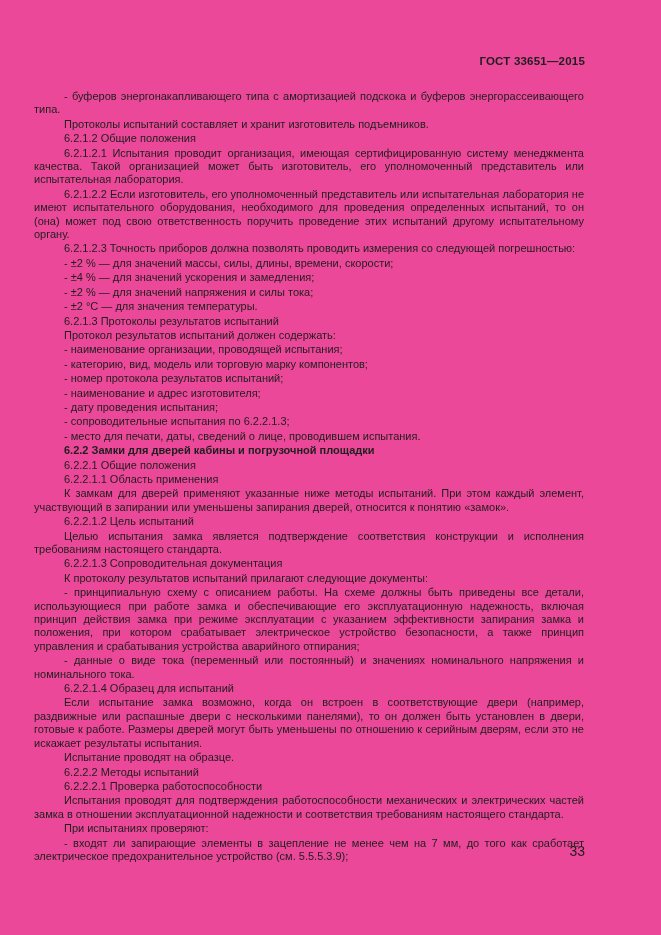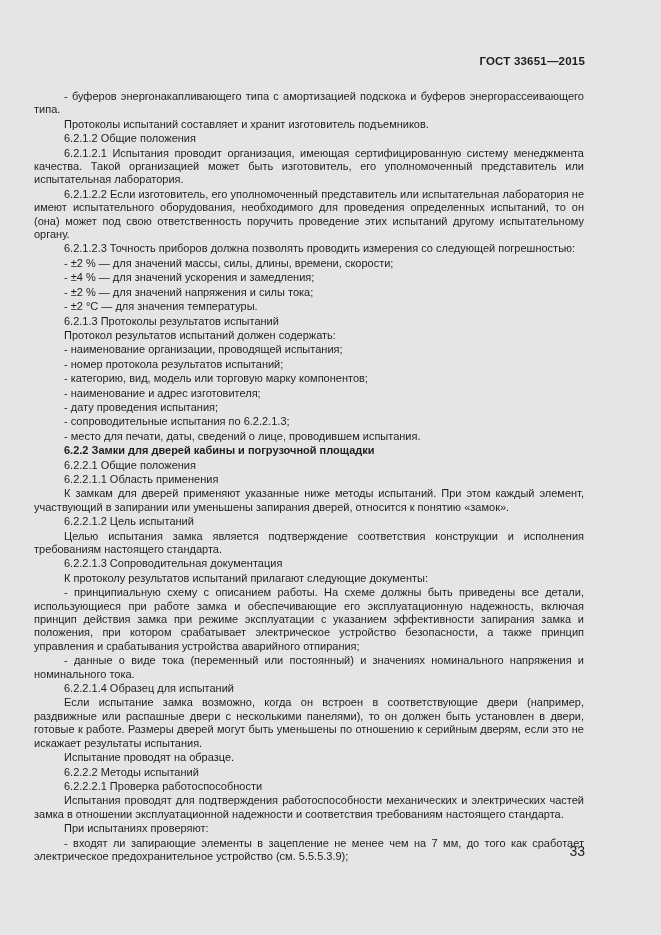--- a/index.html
+++ b/index.html
@@ -4,21 +4,21 @@
 <style>
   html, body {
     margin: 0;
     padding: 0;
     background: #ffffff;
   }
   .page {
     position: relative;
     width: 661px;
     height: 935px;
-    background: #e5e5e5;
+    background: #ec4899;
     font-family: "Liberation Sans", sans-serif;
     color: #1e1e1e;
     overflow: hidden;
   }
   .doc-header {
     position: absolute;
     top: 55px;
     left: 33px;
     width: 552px;
     text-align: right;
@@ -64,22 +64,22 @@
       <p class="para">6.2.1.2.1 Испытания проводит организация, имеющая сертифицированную систему менеджмента качества. Такой организацией может быть изготовитель, его уполномоченный представитель или испытательная лаборатория.</p>
       <p class="para">6.2.1.2.2 Если изготовитель, его уполномоченный представитель или испытательная лаборатория не имеют испытательного оборудования, необходимого для проведения определенных испытаний, то он (она) может под свою ответственность поручить проведение этих испытаний другому испытательному органу.</p>
       <p class="para">6.2.1.2.3 Точность приборов должна позволять проводить измерения со следующей погрешностью:</p>
       <p class="para">- ±2 % — для значений массы, силы, длины, времени, скорости;</p>
       <p class="para">- ±4 % — для значений ускорения и замедления;</p>
       <p class="para">- ±2 % — для значений напряжения и силы тока;</p>
       <p class="para">- ±2 °С — для значения температуры.</p>
       <p class="para">6.2.1.3 Протоколы результатов испытаний</p>
       <p class="para">Протокол результатов испытаний должен содержать:</p>
       <p class="para">- наименование организации, проводящей испытания;</p>
+      <p class="para">- категорию, вид, модель или торговую марку компонентов;</p>
       <p class="para">- номер протокола результатов испытаний;</p>
-      <p class="para">- категорию, вид, модель или торговую марку компонентов;</p>
       <p class="para">- наименование и адрес изготовителя;</p>
       <p class="para">- дату проведения испытания;</p>
       <p class="para">- сопроводительные испытания по 6.2.2.1.3;</p>
       <p class="para">- место для печати, даты, сведений о лице, проводившем испытания.</p>
       <p class="para bold">6.2.2 Замки для дверей кабины и погрузочной площадки</p>
       <p class="para">6.2.2.1 Общие положения</p>
       <p class="para">6.2.2.1.1 Область применения</p>
       <p class="para">К замкам для дверей применяют указанные ниже методы испытаний. При этом каждый элемент, участвующий в запирании или уменьшены запирания дверей, относится к понятию «замок».</p>
       <p class="para">6.2.2.1.2 Цель испытаний</p>
       <p class="para">Целью испытания замка является подтверждение соответствия конструкции и исполнения требованиям настоящего стандарта.</p>

